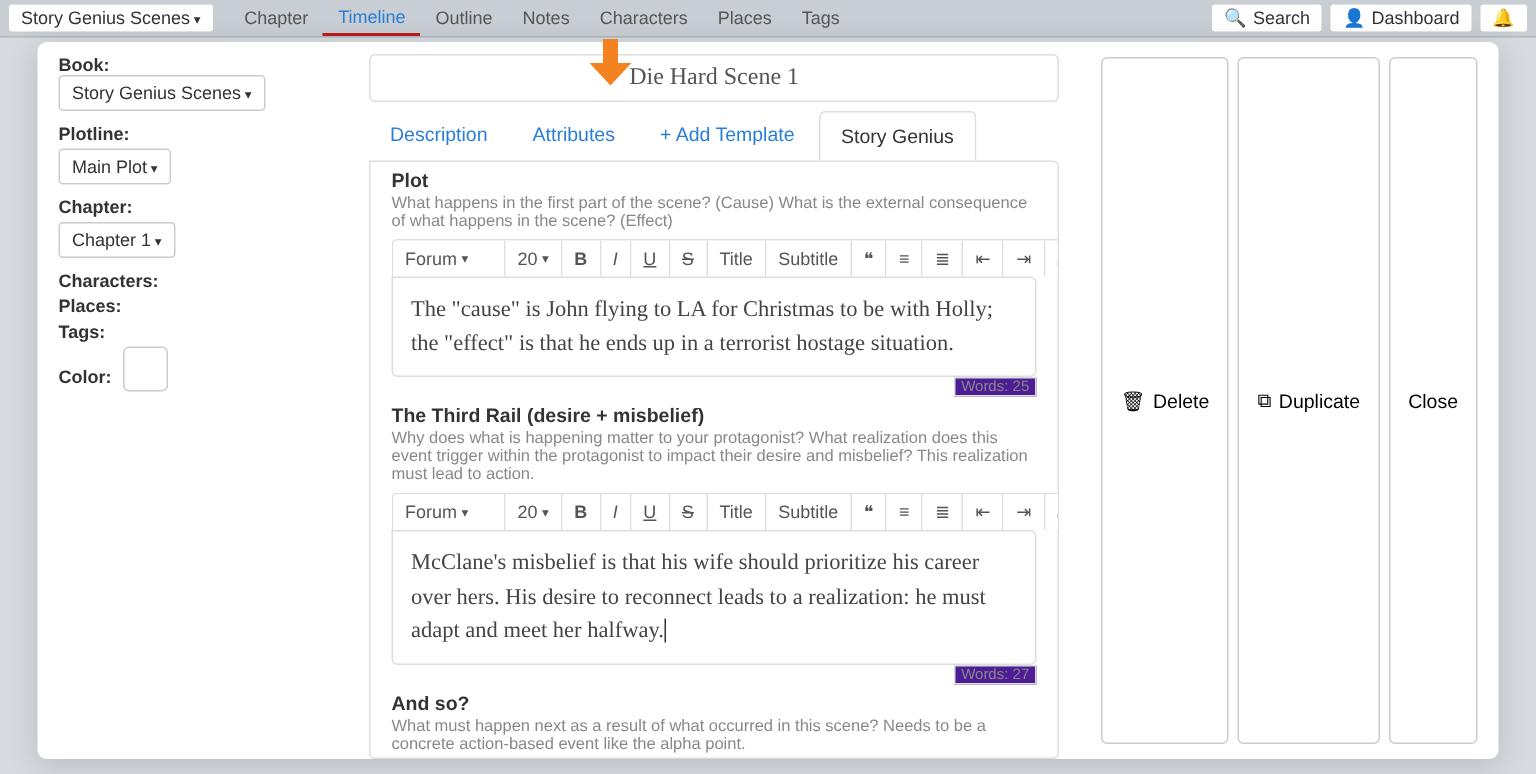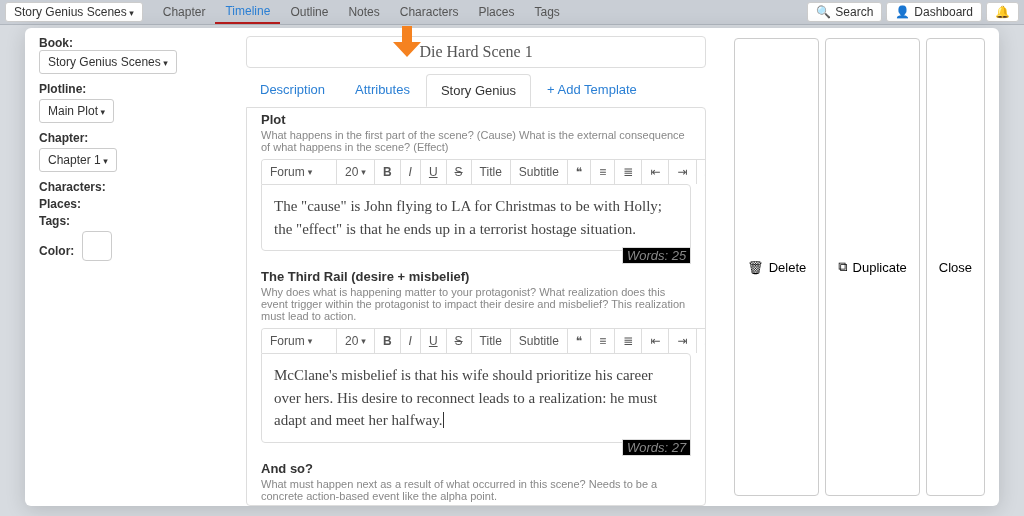--- a/index.html
+++ b/index.html
@@ -23,21 +23,21 @@
 .tabx { padding: 8px 14px; font-size: 13px; color: #2a7fd4; cursor: pointer; }
 .tabx.active { color: #333; border: 1px solid #ddd; border-bottom: 1px solid #fff; border-radius: 4px 4px 0 0; position: relative; z-index: 2; }
 .content { flex: 1; border: 1px solid #ddd; border-radius: 0 4px 4px 4px; margin-top: -1px; overflow-y: scroll; padding: 8px 14px; position: relative; }
 .field-title { font-weight: bold; font-size: 13px; margin-top: 4px; }
 .field-help { font-size: 11px; color: #888; margin: 2px 0 6px; }
 .toolbar { display: flex; border: 1px solid #ddd; border-bottom: none; border-radius: 4px 4px 0 0; overflow: hidden; width: fit-content; }
 .tb-btn { border-right: 1px solid #ddd; padding: 5px 8px; font-size: 12px; color: #555; cursor: pointer; display: flex; align-items: center; gap: 3px; background: #fff; }
 .tb-btn:last-child { border-right: none; }
 .tb-wide { min-width: 75px; }
 .editor-box { border: 1px solid #ddd; border-radius: 0 4px 4px 4px; padding: 10px 12px; font-family: Georgia, serif; font-size: 15px; color: #444; line-height: 1.5; position: relative; margin-bottom: 6px; }
-.word-count { position: absolute; right: 0; bottom: -13px; font-size: 13px; color: #888; background: #000000; border: 1px solid #ddd; padding: 0 4px; font-style: italic; }
+.word-count { position: absolute; right: 0; bottom: -13px; font-size: 10px; color: #888; background: #4c1d95; border: 1px solid #ddd; padding: 0 4px; }
 .section { position: relative; margin-bottom: 18px; }
 .modal-footer { display: flex; padding: 10px 14px; gap: 6px; border-top: none; }
 .footer-btn { border: 1px solid #ccc; border-radius: 4px; padding: 6px 12px; background: #fff; cursor: pointer; font-size: 13px; display: flex; align-items: center; gap: 5px; }
 .close-btn { margin-left: auto; }
 .arrow-down { position: absolute; top: 26px; left: 393px; z-index: 100; }
 .caret::after { content: " \25BE"; font-size: 9px; }
 .cursor-blink { border-right: 1px solid #333; animation: blink 1s infinite; }
 </style>
 </head>
 <body>
@@ -87,22 +87,22 @@
         <span class="lp-label">Color:</span>
         <div class="lp-color"></div>
       </div>
     </div>
 
     <div class="right-panel">
       <div class="scene-title">Die Hard Scene 1</div>
       <div class="tab-row">
         <div class="tabx">Description</div>
         <div class="tabx">Attributes</div>
+        <div class="tabx">+ Add Template</div>
         <div class="tabx active">Story Genius</div>
-        <div class="tabx">+ Add Template</div>
       </div>
 
       <div class="content">
 
         <div class="section" style="margin-top:-8px;">
           <div class="field-title">Plot</div>
           <div class="field-help">What happens in the first part of the scene? (Cause) What is the external consequence of what happens in the scene? (Effect)</div>
           <div class="toolbar">
             <div class="tb-btn tb-wide caret">Forum</div>
             <div class="tb-btn caret">20</div>

